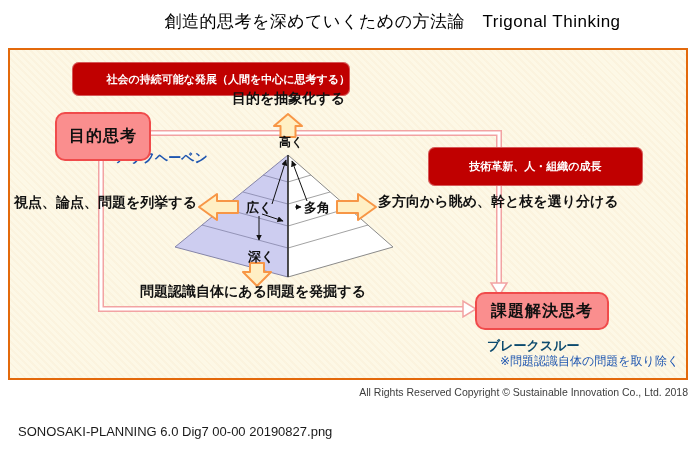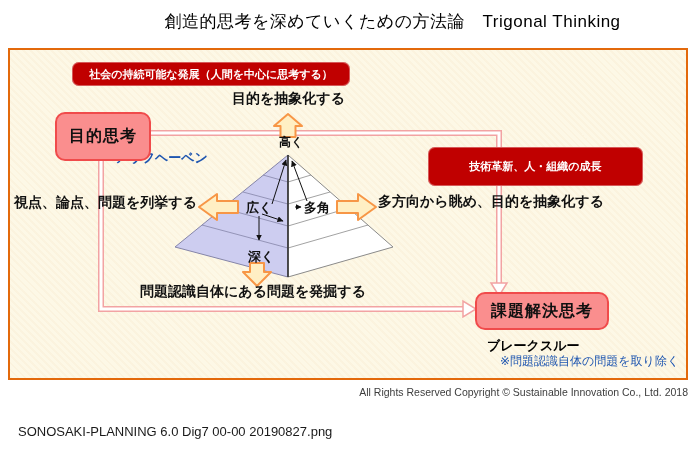--- a/index.html
+++ b/index.html
@@ -20,40 +20,40 @@
     background-image:repeating-linear-gradient(45deg,rgba(226,178,120,0.07) 0 2px,transparent 2px 5px);
     box-sizing:border-box;z-index:0;
   }
   svg.layer{left:0;top:0;z-index:1;}
   .callout{
     background:#C00000;color:#ffffff;border-radius:7px;
     display:flex;flex-direction:column;align-items:center;justify-content:center;
     font-size:11px;font-weight:bold;line-height:1.35;z-index:3;text-align:center;
     box-shadow:0 0 0 1px rgba(255,255,255,.35) inset;
   }
-  .callout-top{left:72px;top:62px;width:278px;height:24px;}
+  .callout-top{left:72px;top:62px;width:278px;height:34px;align-items:flex-end;}
   .callout-right{left:428px;top:147px;width:215px;height:39px;}
   .node{
     background:#FA8E8E;border:2px solid #F04B4B;border-radius:10px;
     color:#111;font-weight:bold;font-size:16px;letter-spacing:1px;
     display:flex;align-items:center;justify-content:center;z-index:4;box-sizing:border-box;
   }
   .node-purpose{left:55px;top:112px;width:96px;height:49px;}
   .node-solution{left:475px;top:292px;width:134px;height:38px;}
   .blk{font-weight:bold;color:#111;z-index:3;white-space:nowrap;}
   .t-abstract{left:232px;top:90px;font-size:14px;}
   .t-high{left:279px;top:134px;font-size:12px;}
   .t-aufheben{left:115px;top:149px;font-size:13px;color:#1F56B0;z-index:3;font-weight:bold;white-space:nowrap;}
   .t-enumerate{left:14px;top:194px;font-size:14px;}
   .t-multiview{left:378px;top:193px;font-size:14px;}
   .t-wide{left:246px;top:199px;font-size:13px;text-align:center;}
   .t-multi{left:304px;top:199px;font-size:13px;}
   .t-deep{left:248px;top:248px;font-size:13px;}
   .t-excavate{left:140px;top:283px;font-size:14px;}
-  .t-breakthrough{left:487px;top:337px;font-size:13px;color:#000000;font-weight:bold;z-index:3;white-space:nowrap;}
+  .t-breakthrough{left:487px;top:337px;font-size:13px;color:#0c4a6e;font-weight:bold;z-index:3;white-space:nowrap;}
   .t-breaknote{left:500px;top:353px;font-size:12px;color:#1F56B0;font-weight:normal;z-index:3;white-space:nowrap;}
   .copyright{right:12px;top:386px;font-size:10.5px;color:#3d3d3d;z-index:2;white-space:nowrap;}
   .filename{left:18px;top:424px;font-size:13px;color:#1a1a1a;z-index:2;white-space:nowrap;}
 </style>
 </head>
 <body>
 
 <div class="abs title">創造的思考を深めていくための方法論　Trigonal Thinking</div>
 
 <div class="abs frame"></div>
@@ -120,21 +120,21 @@
   <span>技術革新、人・組織の成長</span>
 </div>
 
 <div class="abs node node-purpose">目的思考</div>
 <div class="abs node node-solution">課題解決思考</div>
 
 <div class="abs blk t-abstract">目的を抽象化する</div>
 <div class="abs blk t-high">高く</div>
 <div class="abs t-aufheben">アウフヘーベン</div>
 <div class="abs blk t-enumerate">視点、論点、問題を列挙する</div>
-<div class="abs blk t-multiview">多方向から眺め、目的を抽象化する</div>
+<div class="abs blk t-multiview">多方向から眺め、幹と枝を選り分ける</div>
 <div class="abs blk t-wide">広く</div>
 <div class="abs blk t-multi">多角</div>
 <div class="abs blk t-deep">深く</div>
 <div class="abs blk t-excavate">問題認識自体にある問題を発掘する</div>
 <div class="abs t-breakthrough">ブレークスルー</div>
 <div class="abs t-breaknote">※問題認識自体の問題を取り除く</div>
 
 <div class="abs copyright">All Rights Reserved  Copyright © Sustainable Innovation  Co., Ltd.  2018</div>
 <div class="abs filename">SONOSAKI-PLANNING  6.0 Dig7 00-00 20190827.png</div>
 

